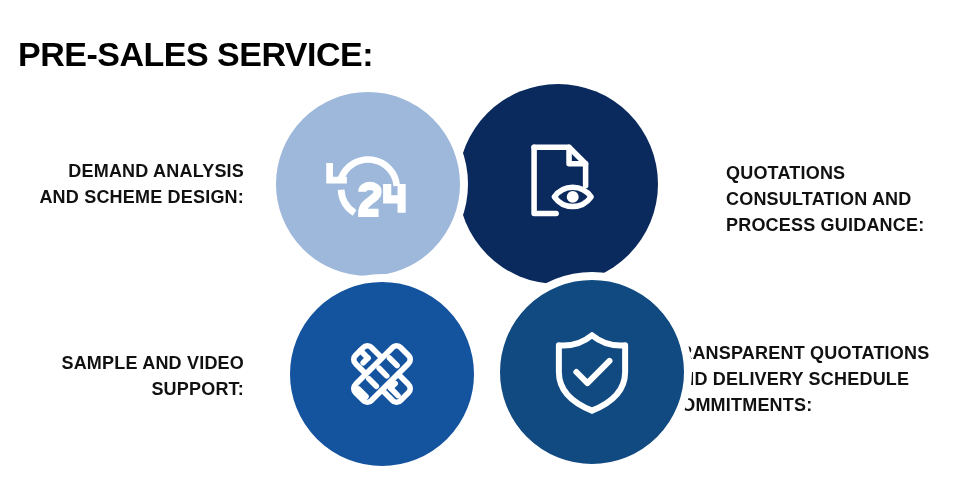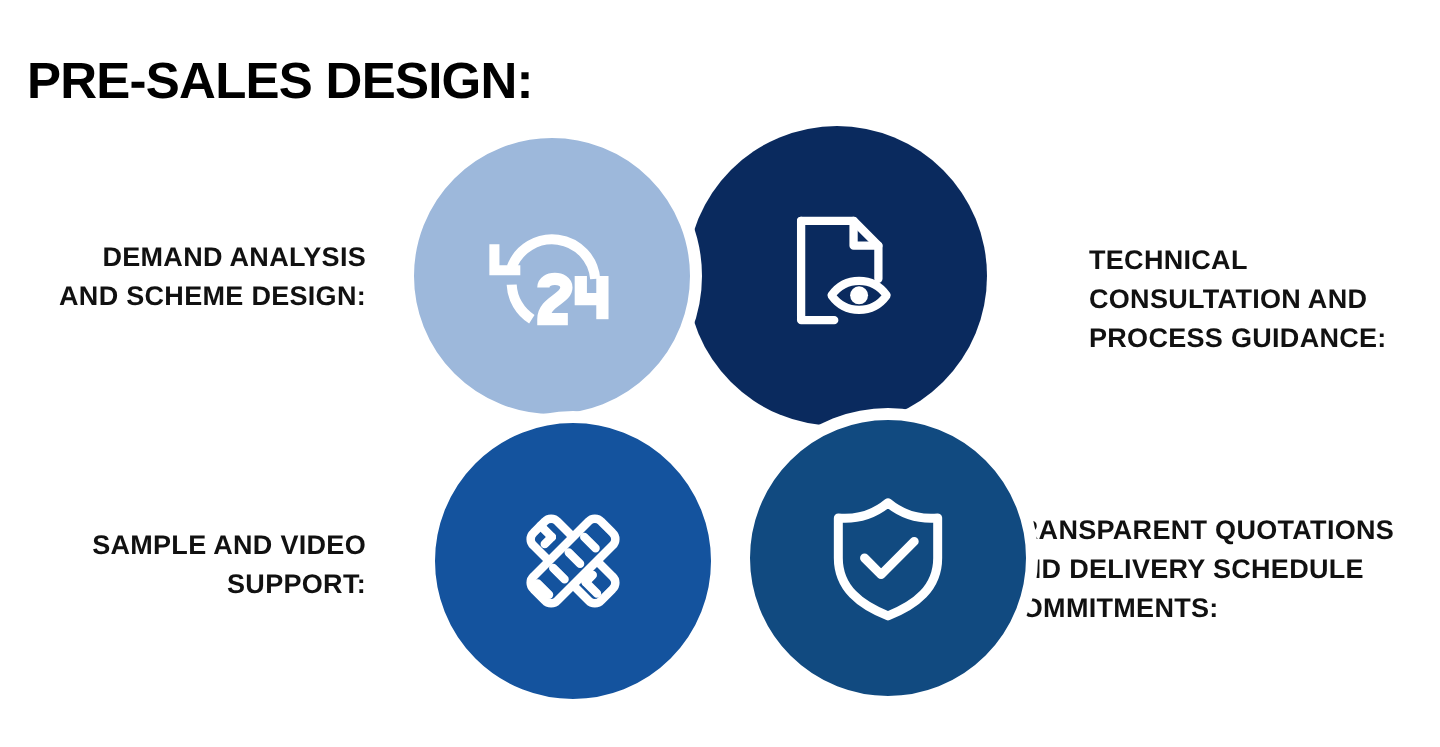--- a/index.html
+++ b/index.html
@@ -69,21 +69,21 @@
   .label-right { text-align: left; }
 
   #label-demand    { right: 716px; top: 158px; width: 260px; }
   #label-technical { left: 726px;  top: 160px; width: 230px; }
   #label-sample    { right: 716px; top: 350px; width: 260px; }
   #label-quote     { left: 668px;  top: 340px; width: 292px; }
 </style>
 </head>
 <body>
 
-<h1 id="page-title">PRE-SALES DESIGN:</h1>
+<h1 id="page-title">PRE-SALES SERVICE:</h1>
 
 <div id="circle-cluster">
 
   <div class="circle circle-tr" style="background:#0A2A5E">
     <span>
       <svg width="92" height="92" viewBox="0 0 100 100" fill="none" stroke="#ffffff" stroke-width="6" stroke-linecap="round" stroke-linejoin="round">
         <path d="M24 10 H62 L80 28 V52"></path>
         <path d="M24 10 V82 H48"></path>
         <path d="M62 10 V28 H80"></path>
         <path d="M46 64 C56 50 76 50 86 64 C76 78 56 78 46 64 Z"></path>
@@ -136,21 +136,21 @@
         <path d="M58 33 L66 41"></path>
       </svg>
     </span>
   </div>
 
 </div>
 
 <div class="label label-left" id="label-demand">DEMAND ANALYSIS
 AND SCHEME DESIGN:</div>
 
-<div class="label label-right" id="label-technical">TECHNICAL
+<div class="label label-right" id="label-technical">QUOTATIONS
 CONSULTATION AND
 PROCESS GUIDANCE:</div>
 
 <div class="label label-left" id="label-sample">SAMPLE AND VIDEO
 SUPPORT:</div>
 
 <div class="label label-right" id="label-quote">TRANSPARENT QUOTATIONS
 AND DELIVERY SCHEDULE
 COMMITMENTS:</div>
 

